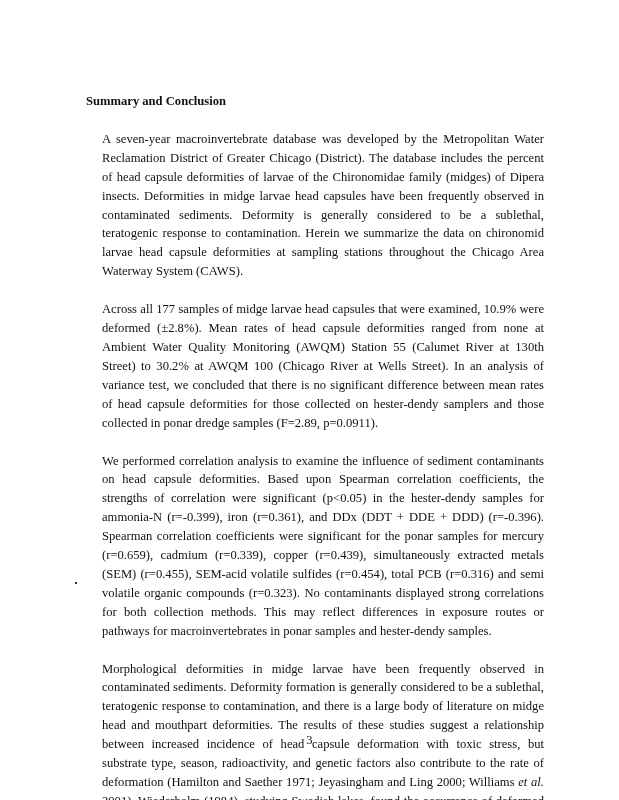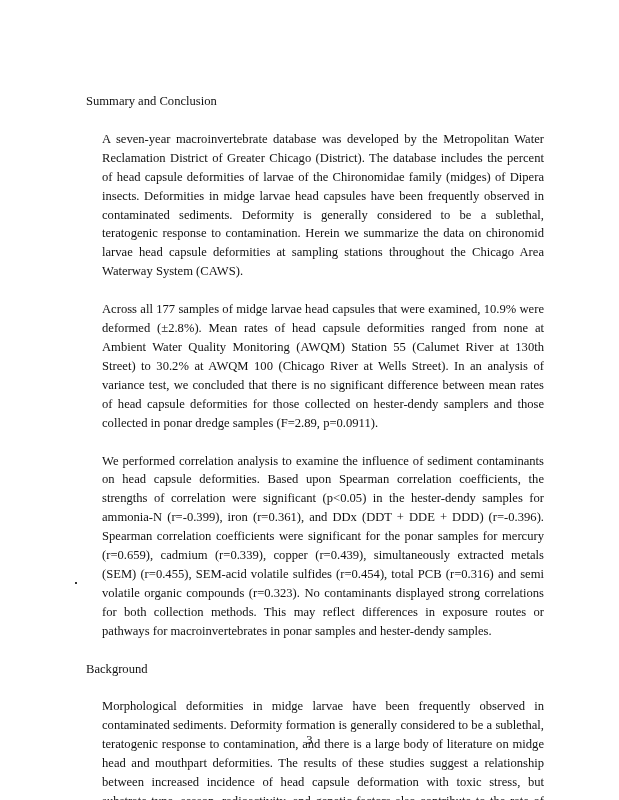--- a/index.html
+++ b/index.html
@@ -2,38 +2,37 @@
 <html><head>
   <meta charset="utf-8">
   <style>
     html, body { margin: 0; padding: 0; background: #ffffff; }
     body { width: 619px; height: 800px; position: relative; overflow: hidden; }
     .page {
       position: absolute; left: 86px; top: 92px; width: 458px;
       font-family: "Liberation Serif", serif; font-size: 12.6px; color: #111;
       line-height: 18.9px;
     }
-    .heading { font-weight: normal; margin: 0 0 19px 0; }
+    .heading { font-weight: bold; margin: 0 0 19px 0; }
     p { margin: 0 0 19px 16px; text-align: justify; }
     p.tight { margin-bottom: 0; }
     .bg-heading { margin-top: 0; }
     .page-number {
       position: absolute; left: 0; width: 619px; top: 733px; text-align: center;
       font-family: "Liberation Serif", serif; font-size: 12.6px; color: #111;
     }
     .stray-dot { position: absolute; left: 75px; top: 582px; width: 2px; height: 2px; background: #333; }
     i { font-style: italic; }
   </style>
 </head>
 <body>
 
 <div class="page">
   <div class="heading">Summary and Conclusion</div>
   <p>A seven-year macroinvertebrate database was developed by the Metropolitan Water Reclamation District of Greater Chicago (District). The database includes the percent of head capsule deformities of larvae of the Chironomidae family (midges) of Dipera insects. Deformities in midge larvae head capsules have been frequently observed in contaminated sediments. Deformity is generally considered to be a sublethal, teratogenic response to contamination. Herein we summarize the data on chironomid larvae head capsule deformities at sampling stations throughout the Chicago Area Waterway System (CAWS).</p>
   <p>Across all 177 samples of midge larvae head capsules that were examined, 10.9% were deformed (±2.8%). Mean rates of head capsule deformities ranged from none at Ambient Water Quality Monitoring (AWQM) Station 55 (Calumet River at 130th Street) to 30.2% at AWQM 100 (Chicago River at Wells Street). In an analysis of variance test, we concluded that there is no significant difference between mean rates of head capsule deformities for those collected on hester-dendy samplers and those collected in ponar dredge samples (F=2.89, p=0.0911).</p>
   <p>We performed correlation analysis to examine the influence of sediment contaminants on head capsule deformities. Based upon Spearman correlation coefficients, the strengths of correlation were significant (p&lt;0.05) in the hester-dendy samples for ammonia-N (r=-0.399), iron (r=0.361), and DDx (DDT + DDE + DDD) (r=-0.396). Spearman correlation coefficients were significant for the ponar samples for mercury (r=0.659), cadmium (r=0.339), copper (r=0.439), simultaneously extracted metals (SEM) (r=0.455), SEM-acid volatile sulfides (r=0.454), total PCB (r=0.316) and semi volatile organic compounds (r=0.323). No contaminants displayed strong correlations for both collection methods. This may reflect differences in exposure routes or pathways for macroinvertebrates in ponar samples and hester-dendy samples.</p>
-  <div class="heading bg-heading">Background</div>
   <p class="tight"><span>Morphological deformities in midge larvae have been frequently observed in contaminated sediments. Deformity formation is generally considered to be a sublethal, teratogenic response to contamination, and there is a large body of literature on midge head and mouthpart deformities. The results of these studies suggest a relationship between increased incidence of head capsule deformation with toxic stress, but substrate type, season, radioactivity, and genetic factors also contribute to the rate of deformation (Hamilton and Saether 1971; Jeyasingham and Ling 2000; Williams </span><i>et al.</i><span> 2001). Wiederholm (1984), studying Swedish lakes, found the occurrence of deformed mouth parts in recent and subfossil material of mostly Chironomus, Micropsectra and</span></p>
 </div>
 
 <div class="stray-dot"></div>
 
 <div class="page-number">3</div>
 
 </body></html>

